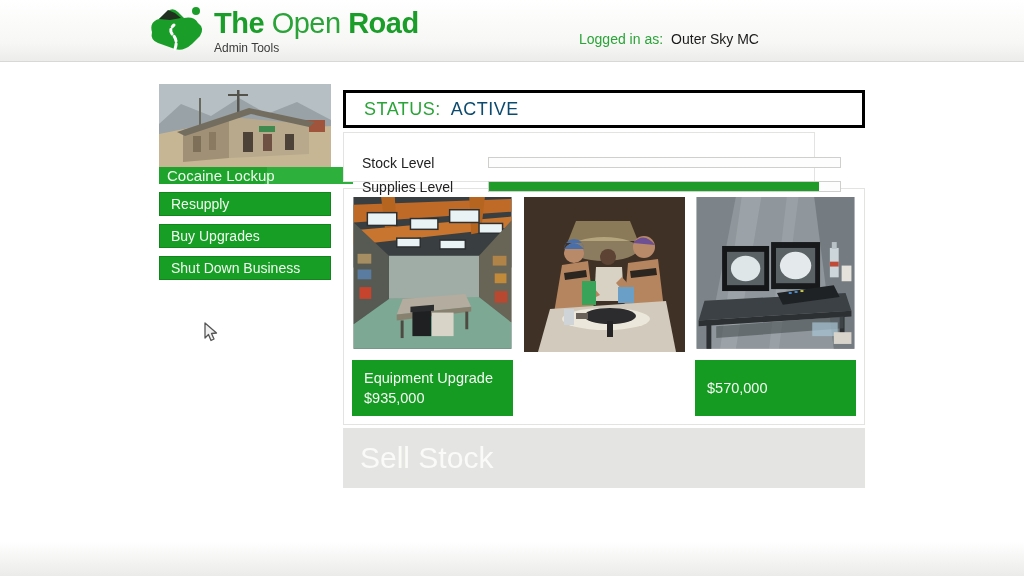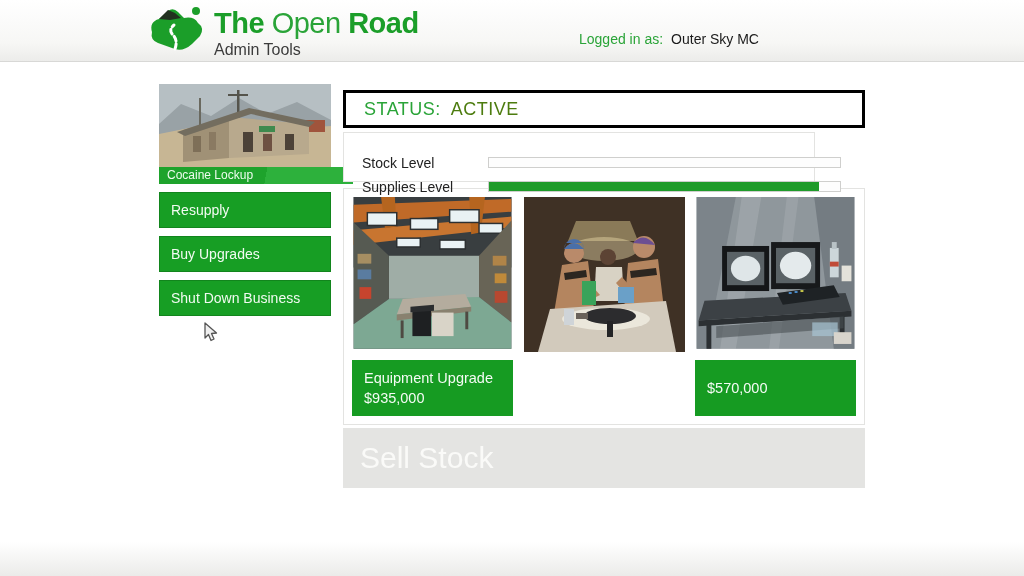--- a/index.html
+++ b/index.html
@@ -13,50 +13,50 @@
     position:absolute; left:0; top:0; width:1024px; height:62px;
     background:linear-gradient(#ffffff, #f7f7f5 70%, #ececea);
     border-bottom:1px solid #d8d8d6;
   }
   .logo { position:absolute; left:148px; top:6px; display:flex; align-items:flex-start; cursor:pointer; }
   .logo-icon { width:58px; height:48px; margin-right:8px; }
   .logo-textblock { text-align:left; }
   .logo-title { font-size:29px; line-height:34px; color:#1b9e29; letter-spacing:-0.5px; white-space:nowrap; }
   .logo-title .w-bold { font-weight:bold; }
   .logo-title .w-reg { font-weight:normal; color:#2aa438; }
-  .logo-sub { font-size:16px; color:#3c3c3c; margin-top:1px; padding-right:2px; }
+  .logo-sub { font-size:12px; color:#3c3c3c; margin-top:1px; padding-right:2px; }
 
   .login-info { position:absolute; left:579px; top:31px; font-size:14px; white-space:nowrap; }
   .login-label { color:#2aa438; margin-right:8px; }
   .login-value { color:#1a1a1a; }
 
   
   .sidebar { position:absolute; left:159px; top:84px; width:172px; }
   .biz-card { width:172px; cursor:pointer; }
   .biz-photo { display:block; width:172px; height:83px; }
   .biz-label {
     width:194px; height:17px; background:linear-gradient(100deg,#1ea32c 55%, #2db13c 55%);
-    color:#eefcee; font-size:12px; line-height:17px; padding-left:8px;
+    color:#eefcee; font-size:15px; line-height:17px; padding-left:8px;
   }
   .side-btn {
-    display:block; width:172px; height:36px; margin-top:8px;
+    display:block; width:172px; height:24px; margin-top:8px;
     background:#179e24; border:1px solid #12851d; color:#f2fbf2;
     font-family:"Liberation Sans", sans-serif; font-size:14px; text-align:left; padding-left:11px;
     cursor:pointer;
   }
 
   
   .main { position:absolute; left:343px; top:90px; width:522px; }
 
   .status-panel {
     width:522px; height:38px; background:#fff; border:3px solid #000000;
     display:flex; align-items:center; padding-left:18px; font-size:18px;
   }
   .status-label { color:#2aa438; margin-right:10px; letter-spacing:0.5px; }
-  .status-value { color:#4d7c0f; letter-spacing:0.5px; }
+  .status-value { color:#0c4a6e; letter-spacing:0.5px; }
 
   .levels-panel {
     width:472px; height:50px; margin-top:4px; background:#fff; border:1px solid #e3e3e1;
     padding:21px 0 0 18px;
   }
   .level-row { position:relative; height:17px; margin-bottom:7px; }
   .level-label { font-size:14px; color:#222; }
   .level-bar {
     position:absolute; left:126px; top:3px; width:353px; height:11px;
     background:#fdfdfd; border:1px solid #cfcfcd;

